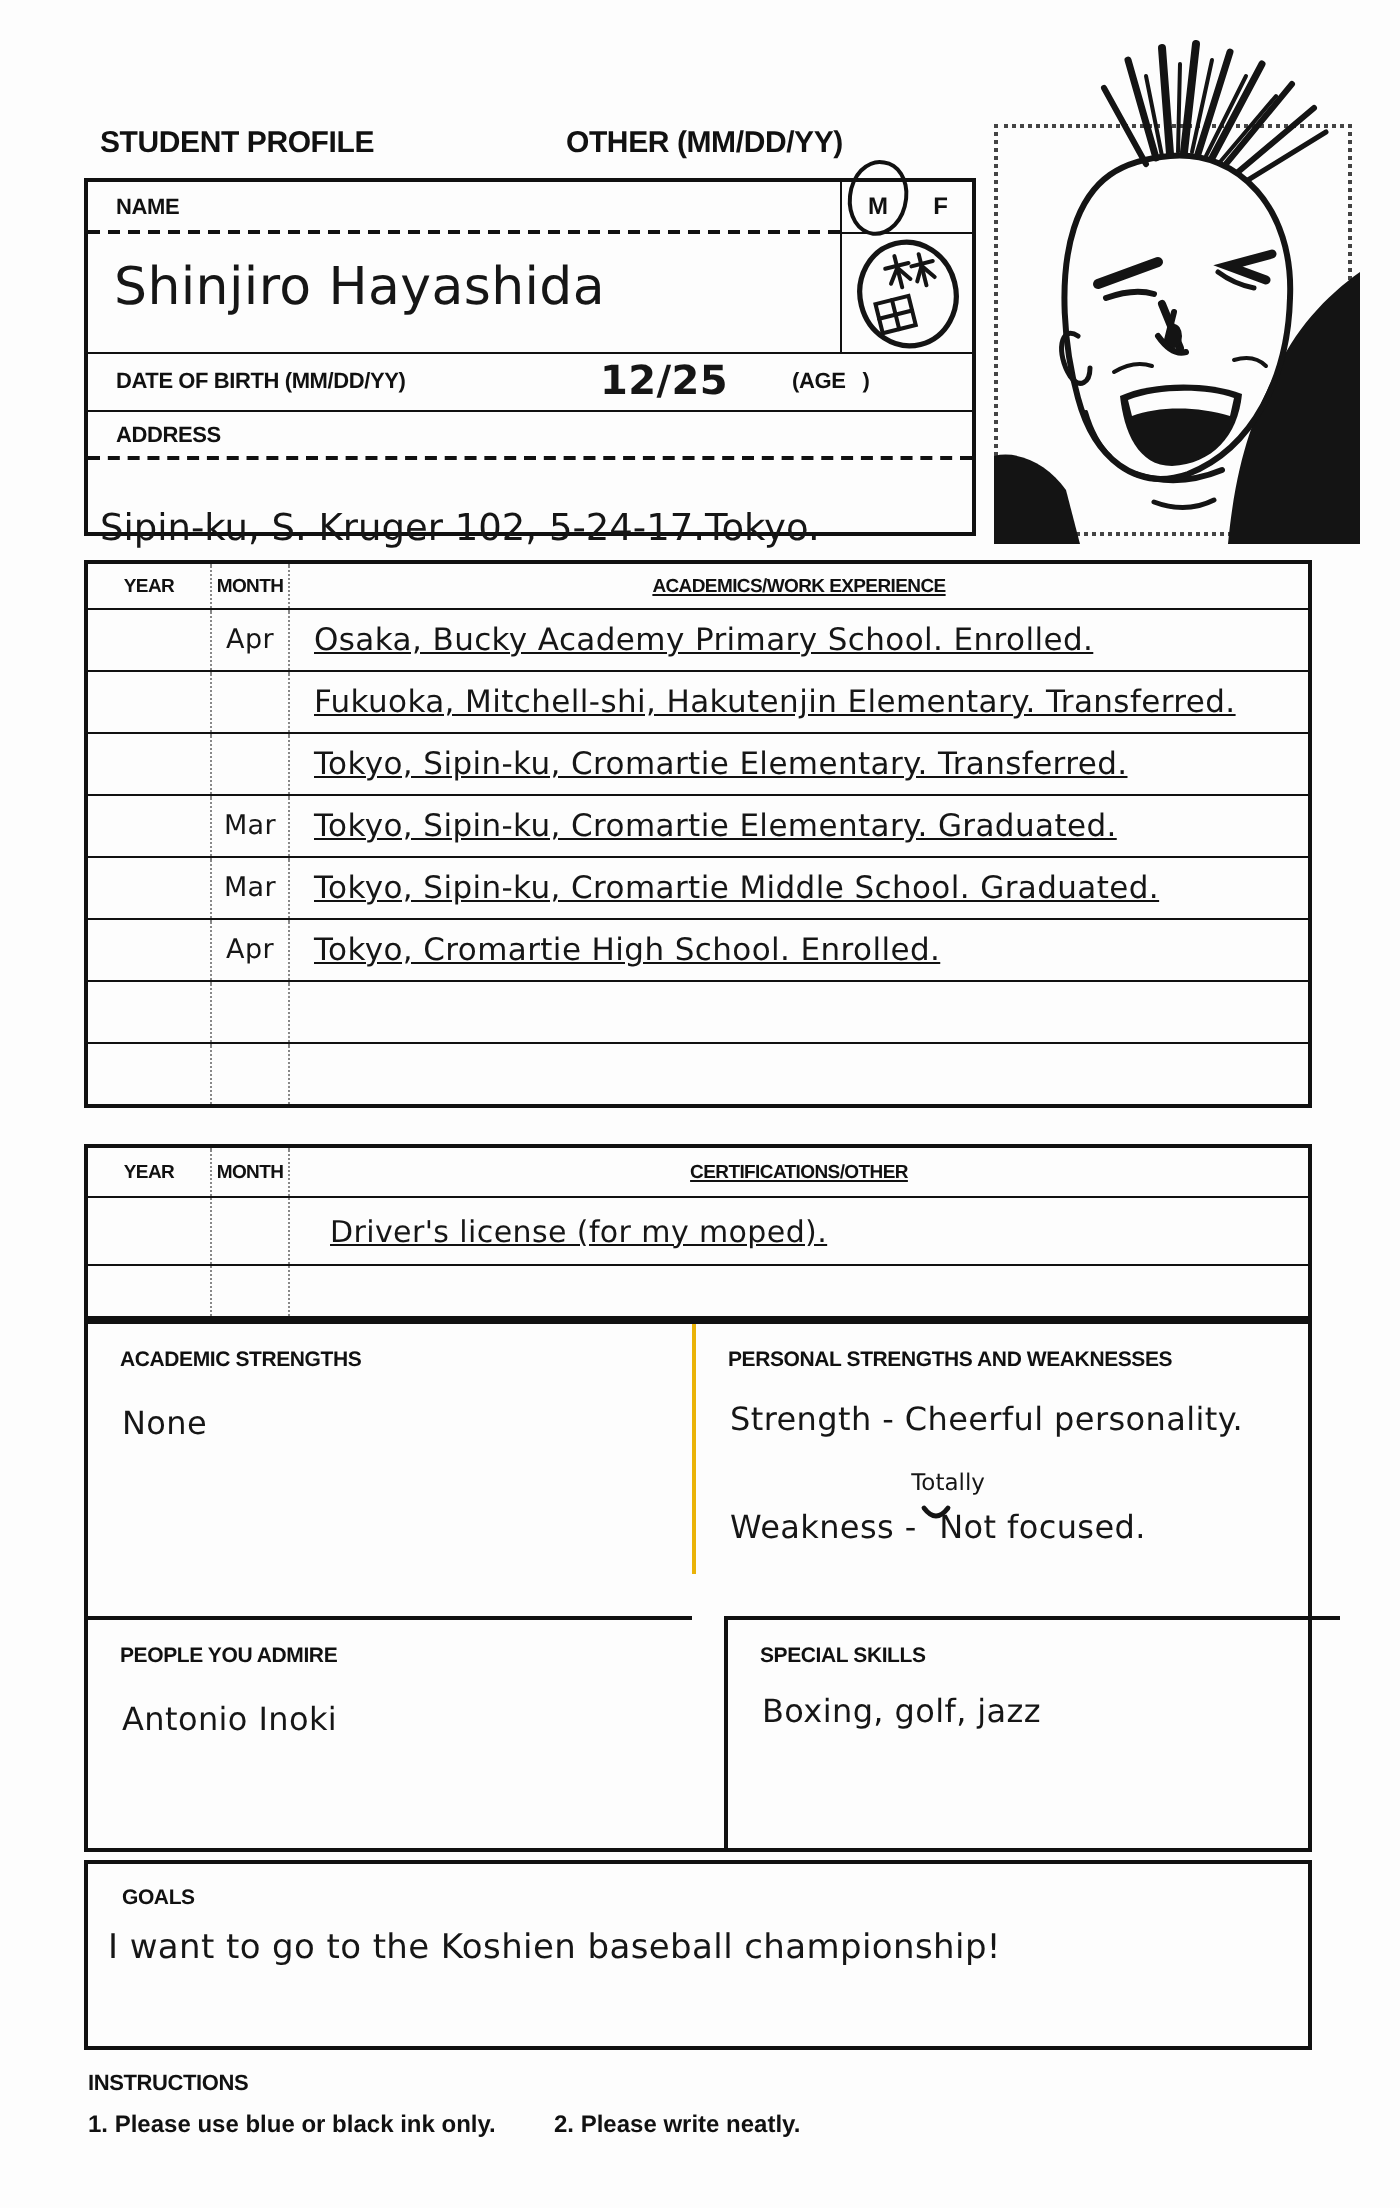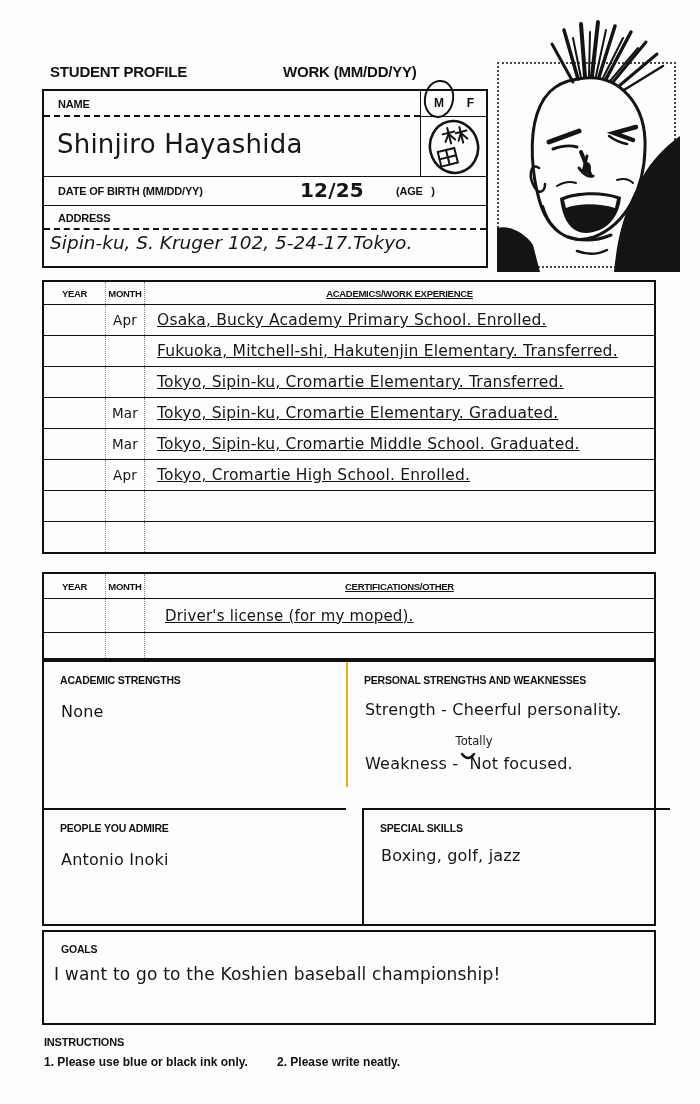--- a/index.html
+++ b/index.html
@@ -26,21 +26,21 @@
   .hdr-date  { left:283px; top:63px; font-size:15px; }
 
   
   .info-box { left:42px; top:89px; width:446px; height:179px; overflow:visible; }
   .info-inner { position:relative; width:100%; height:100%; }
   .row { position:absolute; left:0; width:100%; }
   .r-name     { top:0;    height:26px; }
   .r-nameval  { top:26px; height:59px; }
   .r-dob      { top:85px; height:29px; border-top:1px solid #111; }
   .r-addrlab  { top:114px; height:25px; border-top:1px solid #111; }
-  .r-addrval  { top:135px; height:36px;font-style:italic; }
+  .r-addrval  { top:157px; height:36px; }
   .cell-namelabel { position:absolute; left:0; top:0; width:376px; height:26px;
     border-bottom:2px dashed #111; }
   .cell-namelabel .label { position:absolute; left:14px; top:7px; }
   .cell-mf { position:absolute; left:376px; top:0; width:66px; height:26px;
     border-left:1px solid #111; border-bottom:1px solid #111; overflow:visible; }
   .mf-m { position:absolute; left:13px; top:5px; font-size:12px; font-weight:bold; }
   .mf-f { position:absolute; right:12px; top:5px; font-size:12px; font-weight:bold; }
   .mf-circle { position:absolute; left:3px; top:-11px; width:30px; height:38px;
     border:2px solid #111; border-radius:50% 46% 52% 48%; transform:rotate(6deg);
     background:transparent; }
@@ -111,21 +111,21 @@
   .instr-2 { left:277px; top:1055px; font-size:12px; font-weight:bold; }
 
   .ink { stroke:#141414; fill:none; stroke-linecap:round; }
 </style>
 </head>
 <body>
 
 <div class="page">
 
   <div class="abs label hdr-title">STUDENT PROFILE</div>
-  <div class="abs label hdr-date">WORK (MM/DD/YY)</div>
+  <div class="abs label hdr-date">OTHER (MM/DD/YY)</div>
 
   <div class="abs box info-box">
     <div class="info-inner">
       <div class="row r-name">
         <div class="cell-namelabel">
           <span class="label">NAME</span>
         </div>
         <div class="cell-mf">
           <span class="mf-m">M</span>
           <span class="mf-f">F</span>

